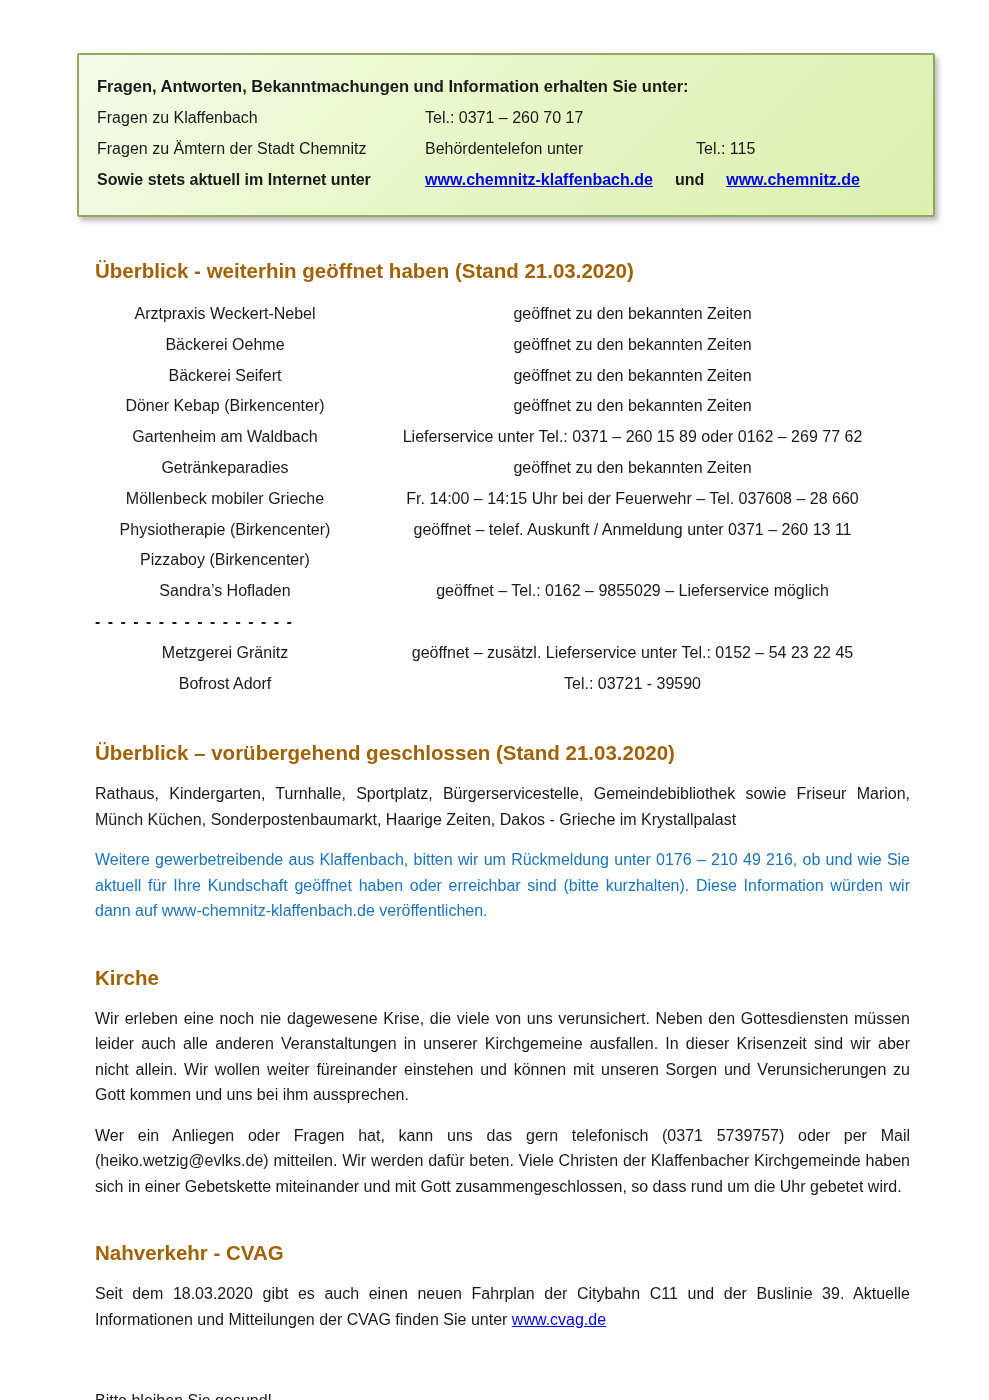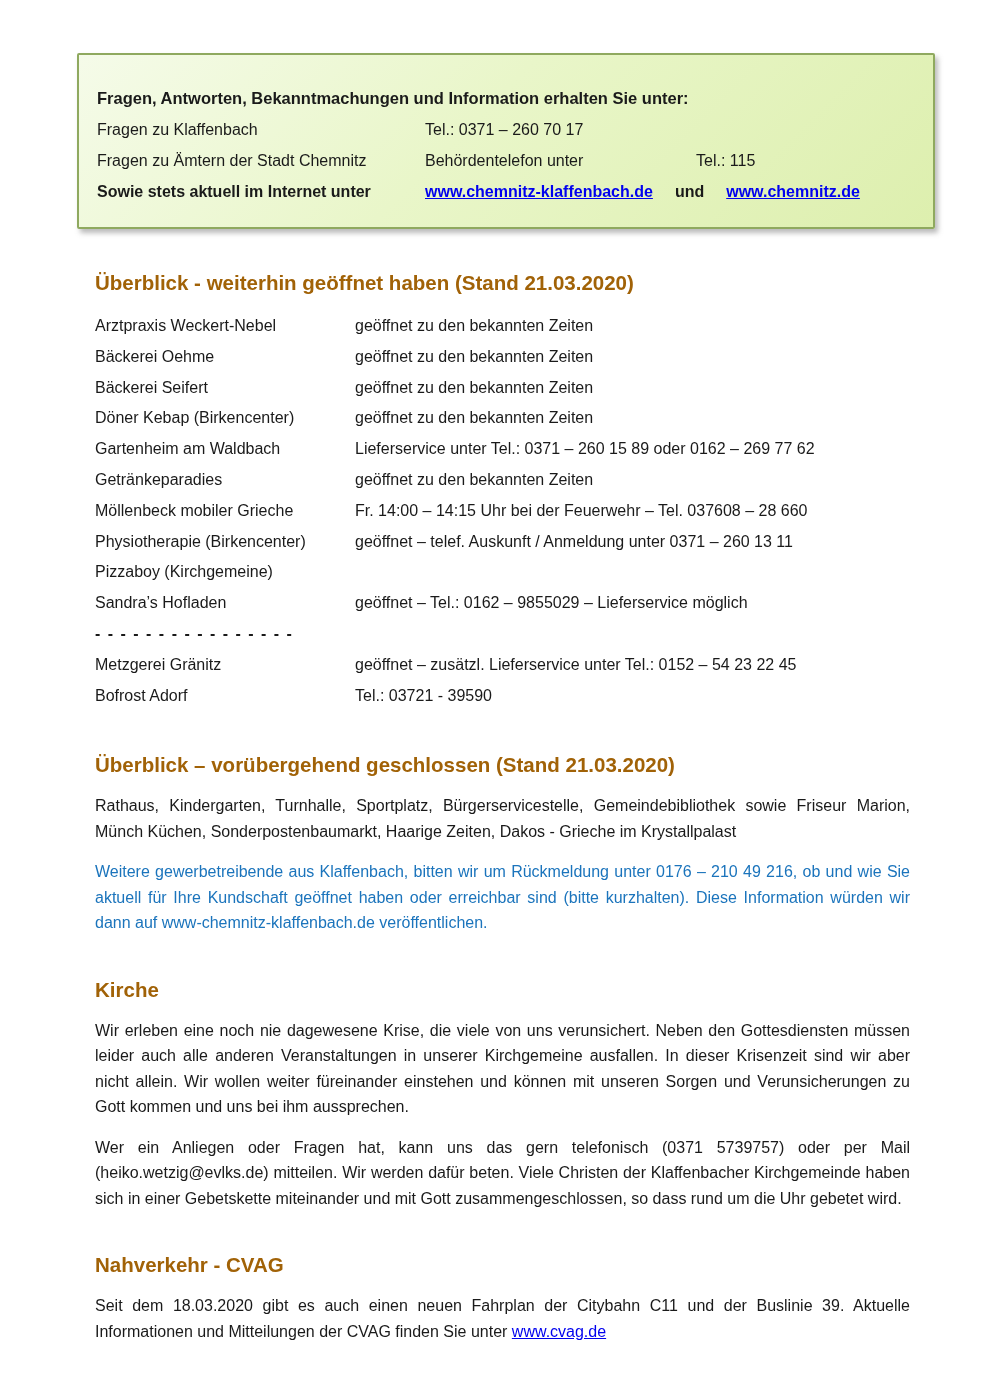--- a/index.html
+++ b/index.html
@@ -11,21 +11,21 @@
     -webkit-font-smoothing: antialiased;
   }
   .info-box {
     margin: 53px 0 8px 77px;
     width: 858px;
     box-sizing: border-box;
     border: 2px solid #8fa95f;
     border-radius: 2px;
     background: linear-gradient(135deg, #f5fbe9 0%, #e9f6c9 45%, #ddefae 100%);
     box-shadow: 3px 4px 5px rgba(120,120,120,0.5);
-    padding: 28px 18px 20px 18px;
+    padding: 16px 18px 20px 18px;
     font-size: 16px;
   }
   .ib-title { font-weight: bold; font-size: 16.5px; line-height: 31px; }
   .ib-row { display: flex; line-height: 31px; }
   .ib-c1 { width: 328px; flex: none; }
   .ib-c2 { width: 271px; flex: none; }
   .ib-c3 { flex: 1; }
   .ib-footer { display: flex; line-height: 31px; font-weight: bold; }
   .ib-footer .gap { width: 22px; flex: none; }
   a.link {
@@ -38,21 +38,21 @@
     width: 815px;
     font-size: 16px;
   }
   h2 {
     font-size: 20.5px;
     font-weight: bold;
     margin: 42px 0 16px 0;
     color: #a16207;
   }
   .entries { margin-top: 12px; }
-  .entry { display: flex; line-height: 30.8px; }
+  .entry { display: flex; line-height: 30.8px; text-align: center; }
   .entry-name { width: 260px; flex: none; }
   .entry-status { flex: 1; }
   .separator { line-height: 30.8px; letter-spacing: 1.5px; font-weight: bold; }
   p { line-height: 25.5px; margin: 15px 0; text-align: justify; }
   p.first-after-h2 { margin-top: 0; }
   .notice { color: #1b74bc; margin-top: 10px; }
   .closing1 { margin: 56px 0 0 0; text-align: left; line-height: 25.5px; }
 </style>
 </head>
 <body>
@@ -111,21 +111,21 @@
       </div>
       <div class="entry">
         <span class="entry-name">Möllenbeck mobiler Grieche</span>
         <span class="entry-status">Fr. 14:00 – 14:15 Uhr bei der Feuerwehr – Tel. 037608 – 28 660</span>
       </div>
       <div class="entry">
         <span class="entry-name">Physiotherapie (Birkencenter)</span>
         <span class="entry-status">geöffnet – telef. Auskunft / Anmeldung unter 0371 – 260 13 11</span>
       </div>
       <div class="entry">
-        <span class="entry-name">Pizzaboy (Kirchgemeine)</span>
+        <span class="entry-name">Pizzaboy (Birkencenter)</span>
       </div>
       <div class="entry">
         <span class="entry-name">Sandra’s Hofladen</span>
         <span class="entry-status">geöffnet – Tel.: 0162 – 9855029 – Lieferservice möglich</span>
       </div>
       <div class="separator">- - - - - - - - - - - - - - - -</div>
       <div class="entry">
         <span class="entry-name">Metzgerei Gränitz</span>
         <span class="entry-status">geöffnet – zusätzl. Lieferservice unter Tel.: 0152 – 54 23 22 45</span>
       </div>

